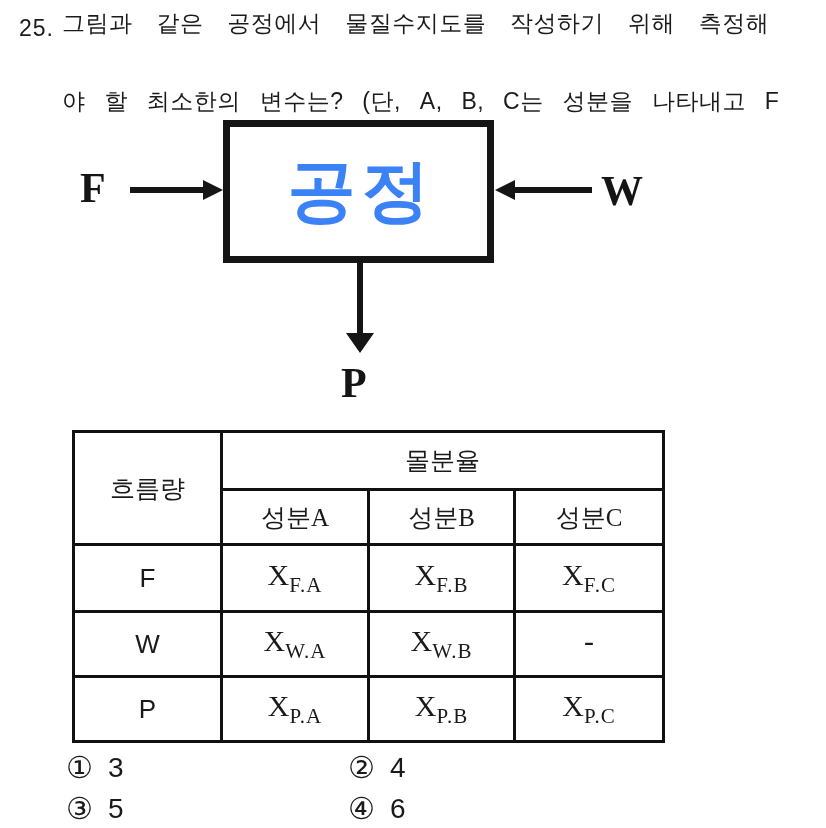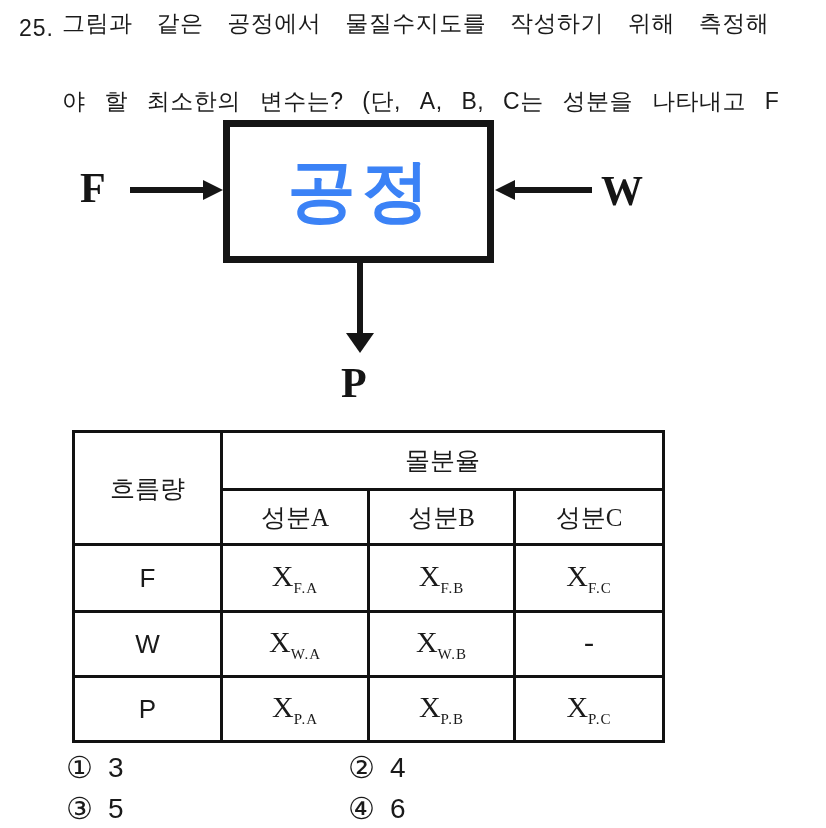--- a/index.html
+++ b/index.html
@@ -52,21 +52,21 @@
   }
   table.mf th, table.mf td {
     border:3px solid #111; text-align:center; vertical-align:middle;
     font-weight:normal; color:#1a1a1a;
   }
   table.mf th { font-size:25px;font-family:Liberation Serif, serif; }
   tr.r1 { height:58px; } tr.r2 { height:55px; }
   tr.r3 { height:67px; } tr.r4 { height:65px; } tr.r5 { height:65px; }
   td.stream { font-size:26px; font-family:"Liberation Sans", sans-serif; }
   td.xcell  { font-family:"Liberation Serif", serif; font-size:30px; }
-  td.xcell sub { font-size:15px; letter-spacing:1px;font-family:Liberation Serif, serif; }
+  td.xcell sub { font-size:21px; letter-spacing:1px;font-family:Liberation Serif, serif; }
 
   
   .choice {
     position:absolute; display:flex; align-items:center; gap:15px; cursor:default;
   }
   .choice .marker { font-family:"DejaVu Sans", sans-serif; font-size:30px; line-height:1; color:#1a1a1a; }
   .choice .val { font-size:28px; line-height:1; color:#1a1a1a; }
   .c1 { left:66px;  top:753px; }
   .c2 { left:348px; top:753px; }
   .c3 { left:66px;  top:794px; }

